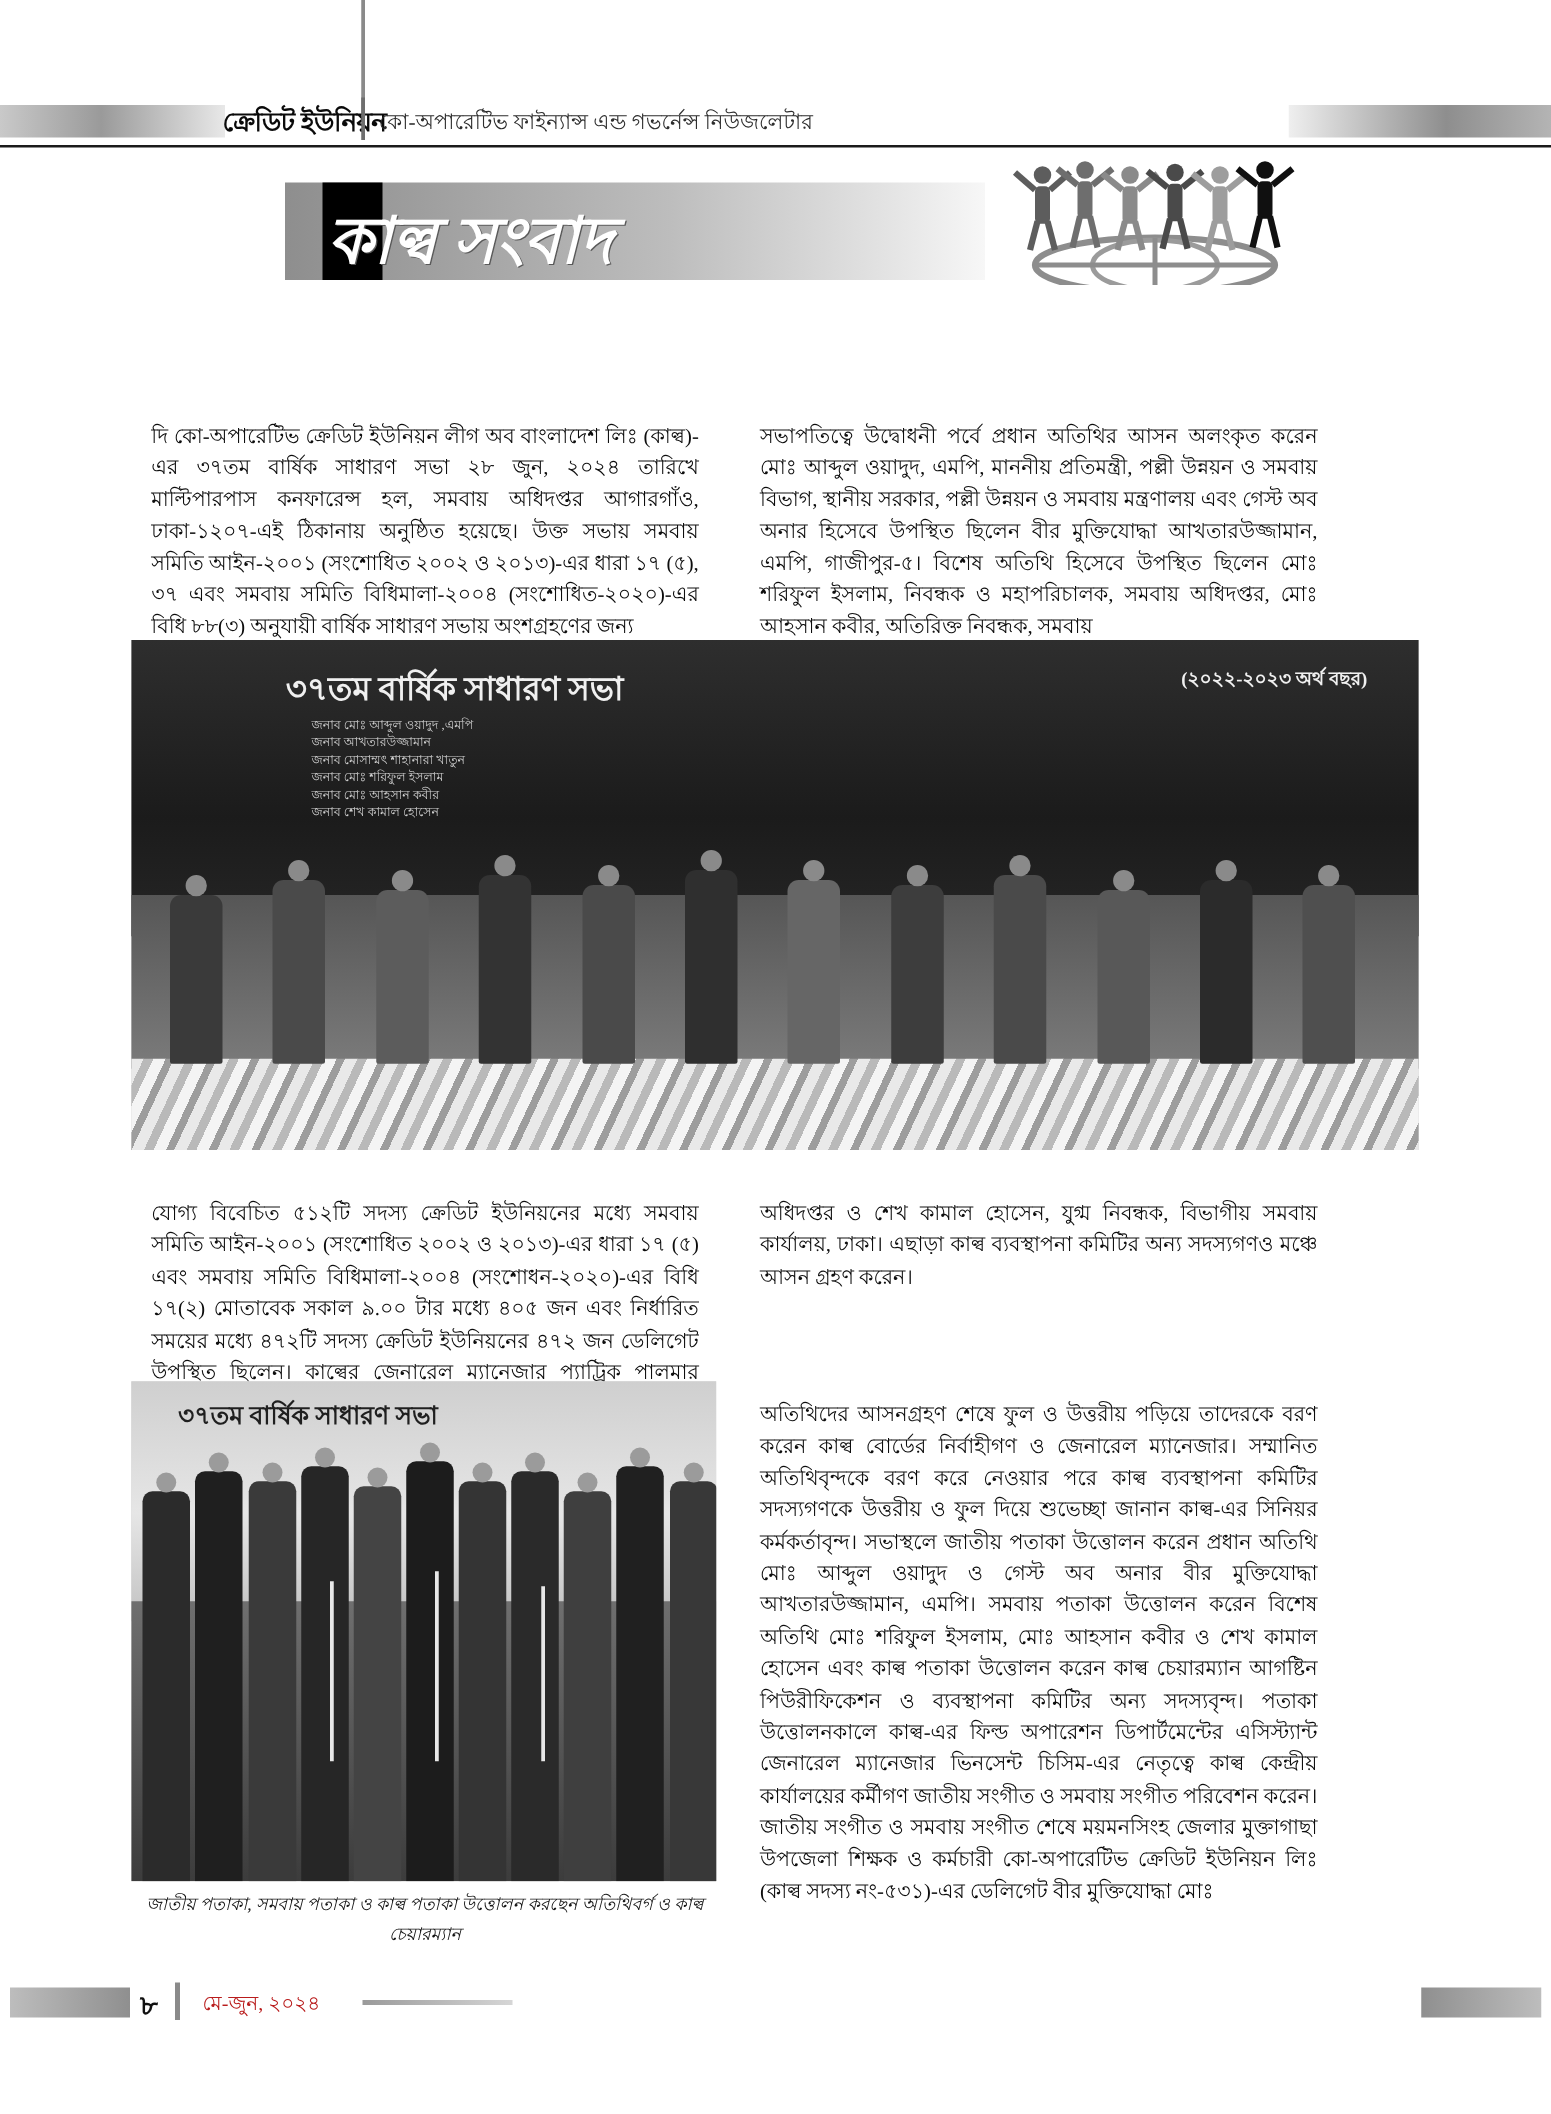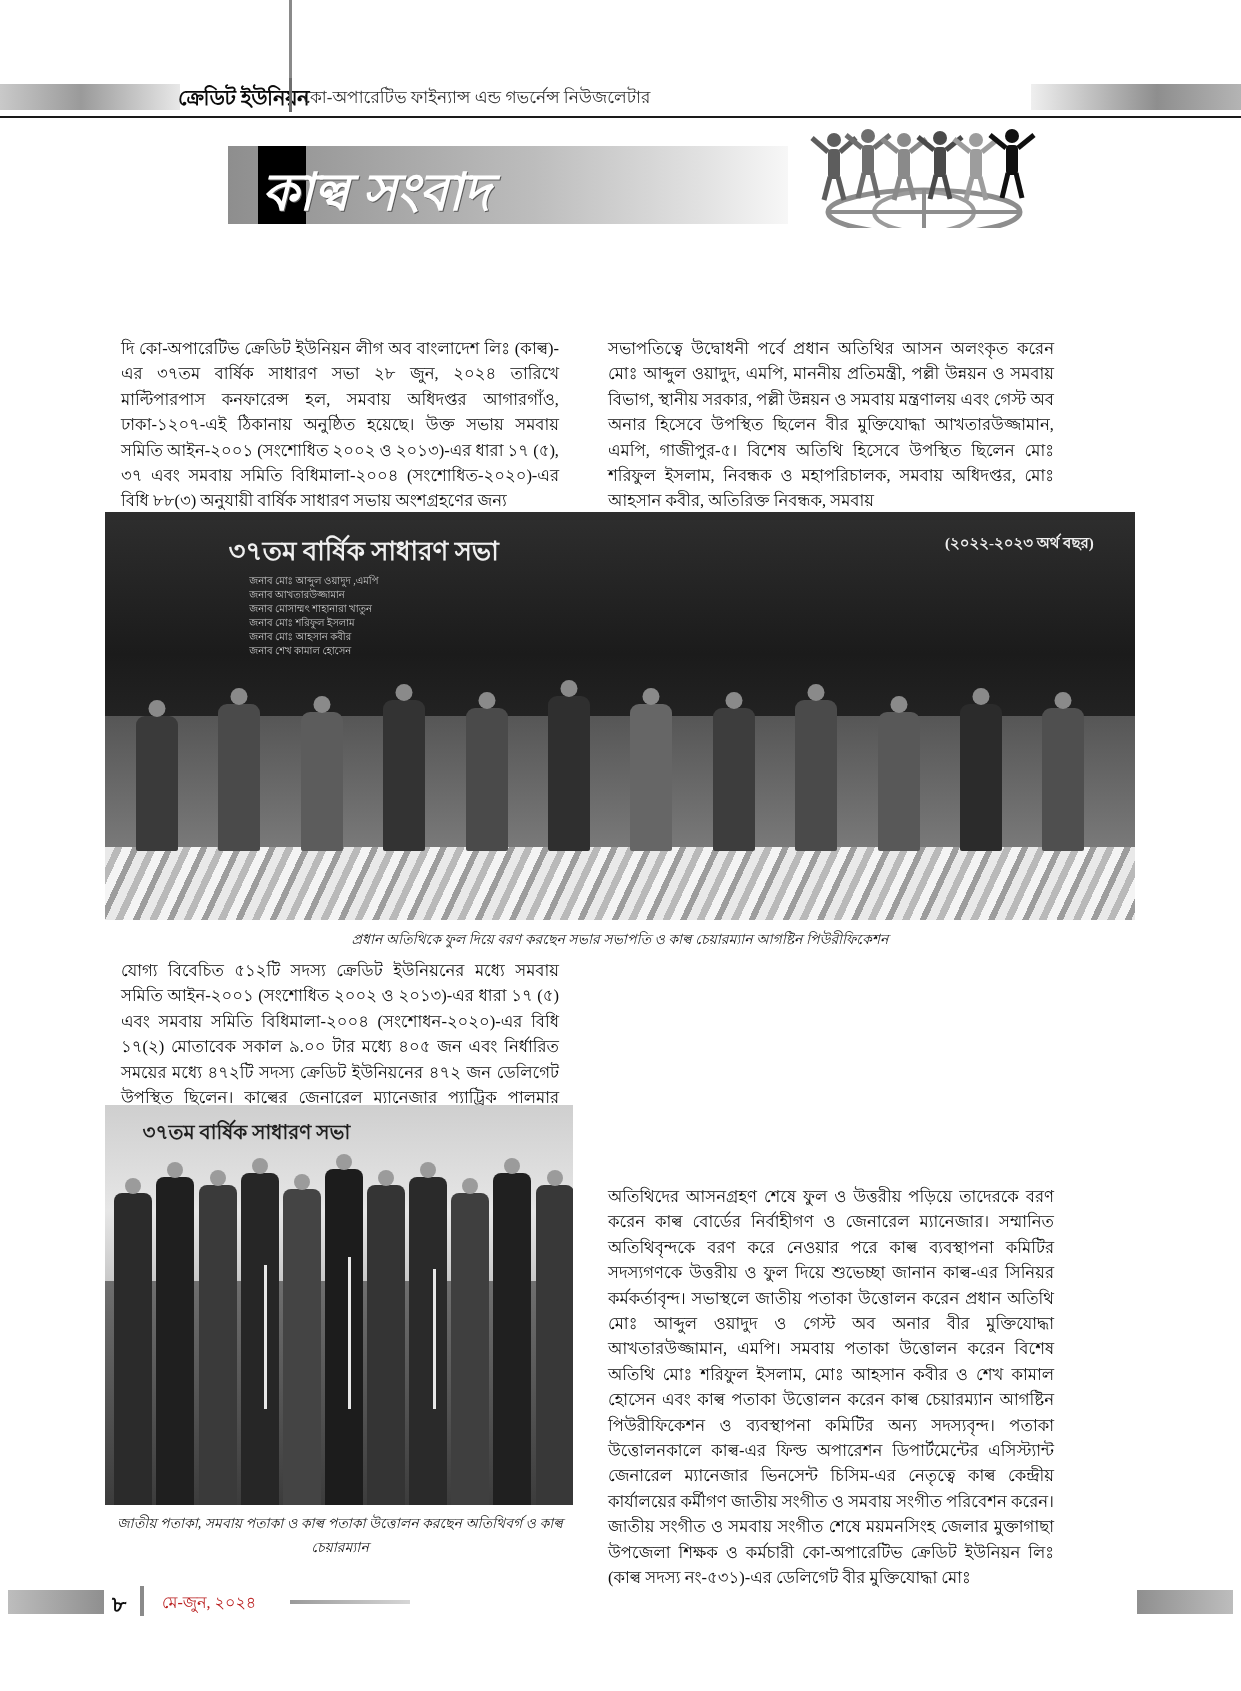--- a/index.html
+++ b/index.html
@@ -158,21 +158,21 @@
     color: #0d0d0d;
     font-family: "Liberation Serif", serif;
   }
   .col p { margin: 16px; }
 
   .col-left-top  { left: 105px;  top: 320px; width: 470px; }
   .col-right-top { left: 592px;  top: 320px; width: 478px; }
 
   .col-left-mid  { left: 105px;  top: 942px; width: 470px; }
   .col-right-mid { left: 592px;  top: 942px; width: 478px; }
-  .col-right-low { left: 592px;  top: 1168px; width: 478px; }
+  .col-right-low { left: 592px;  top: 1103px; width: 478px; }
 
   
   .photo {
     position: absolute;
     background: #d8d8d8;
     overflow: hidden;
   }
   .photo-1 { left: 105px; top: 512px; width: 1030px; height: 408px; }
   .photo-2 { left: 105px; top: 1105px; width: 468px; height: 400px; }
 
@@ -467,24 +467,26 @@
         <span class="head"></span>
       </div>
     <div class="figure" style="left:83%;height:36%;background:#2b2b2b;">
         <span class="head"></span>
       </div>
     <div class="figure" style="left:91%;height:35%;background:#4f4f4f;">
         <span class="head"></span>
       </div>
   </div>
 
-  <div class="caption caption-1">প্রধান অতিথিকে ফুল দিয়ে বরণ করছেন সভার সভাপতি ও কাল্ব চেয়ারম্যান আগষ্টিন পিউরীফিকেশন</div>
 
   <div class="col col-left-mid">
     <p>যোগ্য বিবেচিত ৫১২টি সদস্য ক্রেডিট ইউনিয়নের মধ্যে সমবায় সমিতি আইন-২০০১ (সংশোধিত ২০০২ ও ২০১৩)-এর ধারা ১৭ (৫) এবং সমবায় সমিতি বিধিমালা-২০০৪ (সংশোধন-২০২০)-এর বিধি ১৭(২) মোতাবেক সকাল ৯.০০ টার মধ্যে ৪০৫ জন এবং নির্ধারিত সময়ের মধ্যে ৪৭২টি সদস্য ক্রেডিট ইউনিয়নের ৪৭২ জন ডেলিগেট উপস্থিত ছিলেন। কাল্বের জেনারেল ম্যানেজার প্যাট্রিক পালমার সঞ্চালনায় কাল্ব চেয়ারম্যান আগষ্টিন পিউরীফিকেশনের</p>
+  </div>
+  <div class="col col-right-mid">
+    <p>অধিদপ্তর ও শেখ কামাল হোসেন, যুগ্ম নিবন্ধক, বিভাগীয় সমবায় কার্যালয়, ঢাকা। এছাড়া কাল্ব ব্যবস্থাপনা কমিটির অন্য সদস্যগণও মঞ্চে আসন গ্রহণ করেন।</p>
   </div>
   <div class="col col-right-low">
     <p>অতিথিদের আসনগ্রহণ শেষে ফুল ও উত্তরীয় পড়িয়ে তাদেরকে বরণ করেন কাল্ব বোর্ডের নির্বাহীগণ ও জেনারেল ম্যানেজার। সম্মানিত অতিথিবৃন্দকে বরণ করে নেওয়ার পরে কাল্ব ব্যবস্থাপনা কমিটির সদস্যগণকে উত্তরীয় ও ফুল দিয়ে শুভেচ্ছা জানান কাল্ব-এর সিনিয়র কর্মকর্তাবৃন্দ। সভাস্থলে জাতীয় পতাকা উত্তোলন করেন প্রধান অতিথি মোঃ আব্দুল ওয়াদুদ ও গেস্ট অব অনার বীর মুক্তিযোদ্ধা আখতারউজ্জামান, এমপি। সমবায় পতাকা উত্তোলন করেন বিশেষ অতিথি মোঃ শরিফুল ইসলাম, মোঃ আহসান কবীর ও শেখ কামাল হোসেন এবং কাল্ব পতাকা উত্তোলন করেন কাল্ব চেয়ারম্যান আগষ্টিন পিউরীফিকেশন ও ব্যবস্থাপনা কমিটির অন্য সদস্যবৃন্দ। পতাকা উত্তোলনকালে কাল্ব-এর ফিল্ড অপারেশন ডিপার্টমেন্টের এসিস্ট্যান্ট জেনারেল ম্যানেজার ভিনসেন্ট চিসিম-এর নেতৃত্বে কাল্ব কেন্দ্রীয় কার্যালয়ের কর্মীগণ জাতীয় সংগীত ও সমবায় সংগীত পরিবেশন করেন। জাতীয় সংগীত ও সমবায় সংগীত শেষে ময়মনসিংহ জেলার মুক্তাগাছা উপজেলা শিক্ষক ও কর্মচারী কো-অপারেটিভ ক্রেডিট ইউনিয়ন লিঃ (কাল্ব সদস্য নং-৫৩১)-এর ডেলিগেট বীর মুক্তিযোদ্ধা মোঃ</p>
   </div>
 
   <div class="photo photo-2">
     <div class="photo2-banner">
       <div class="photo2-banner-text">৩৭তম বার্ষিক সাধারণ সভা</div>
     </div>
     <div class="photo2-row"></div>

